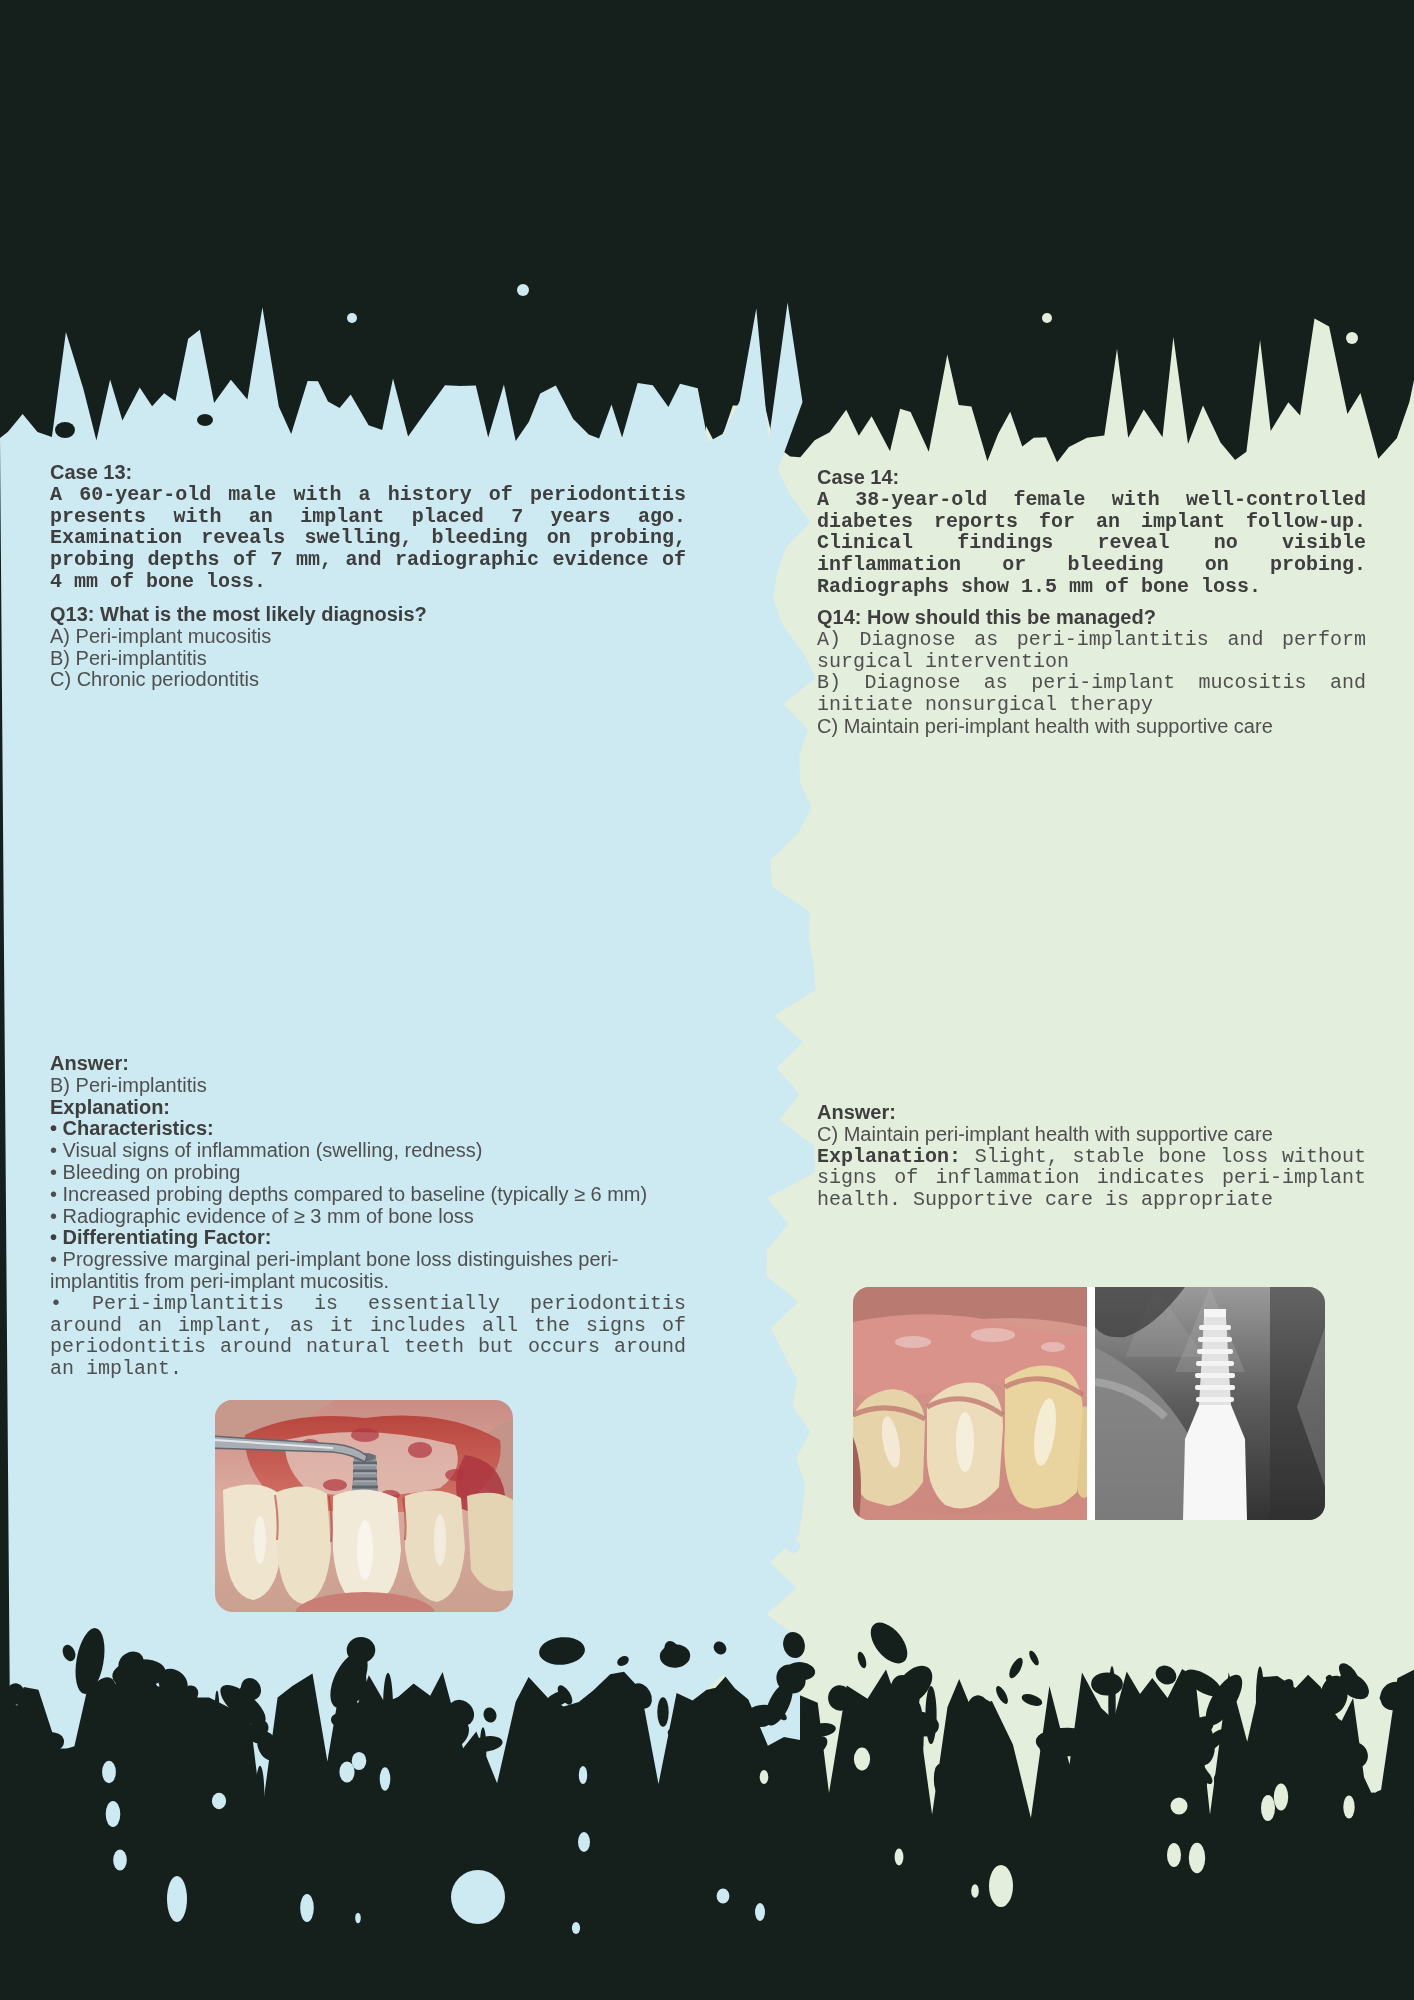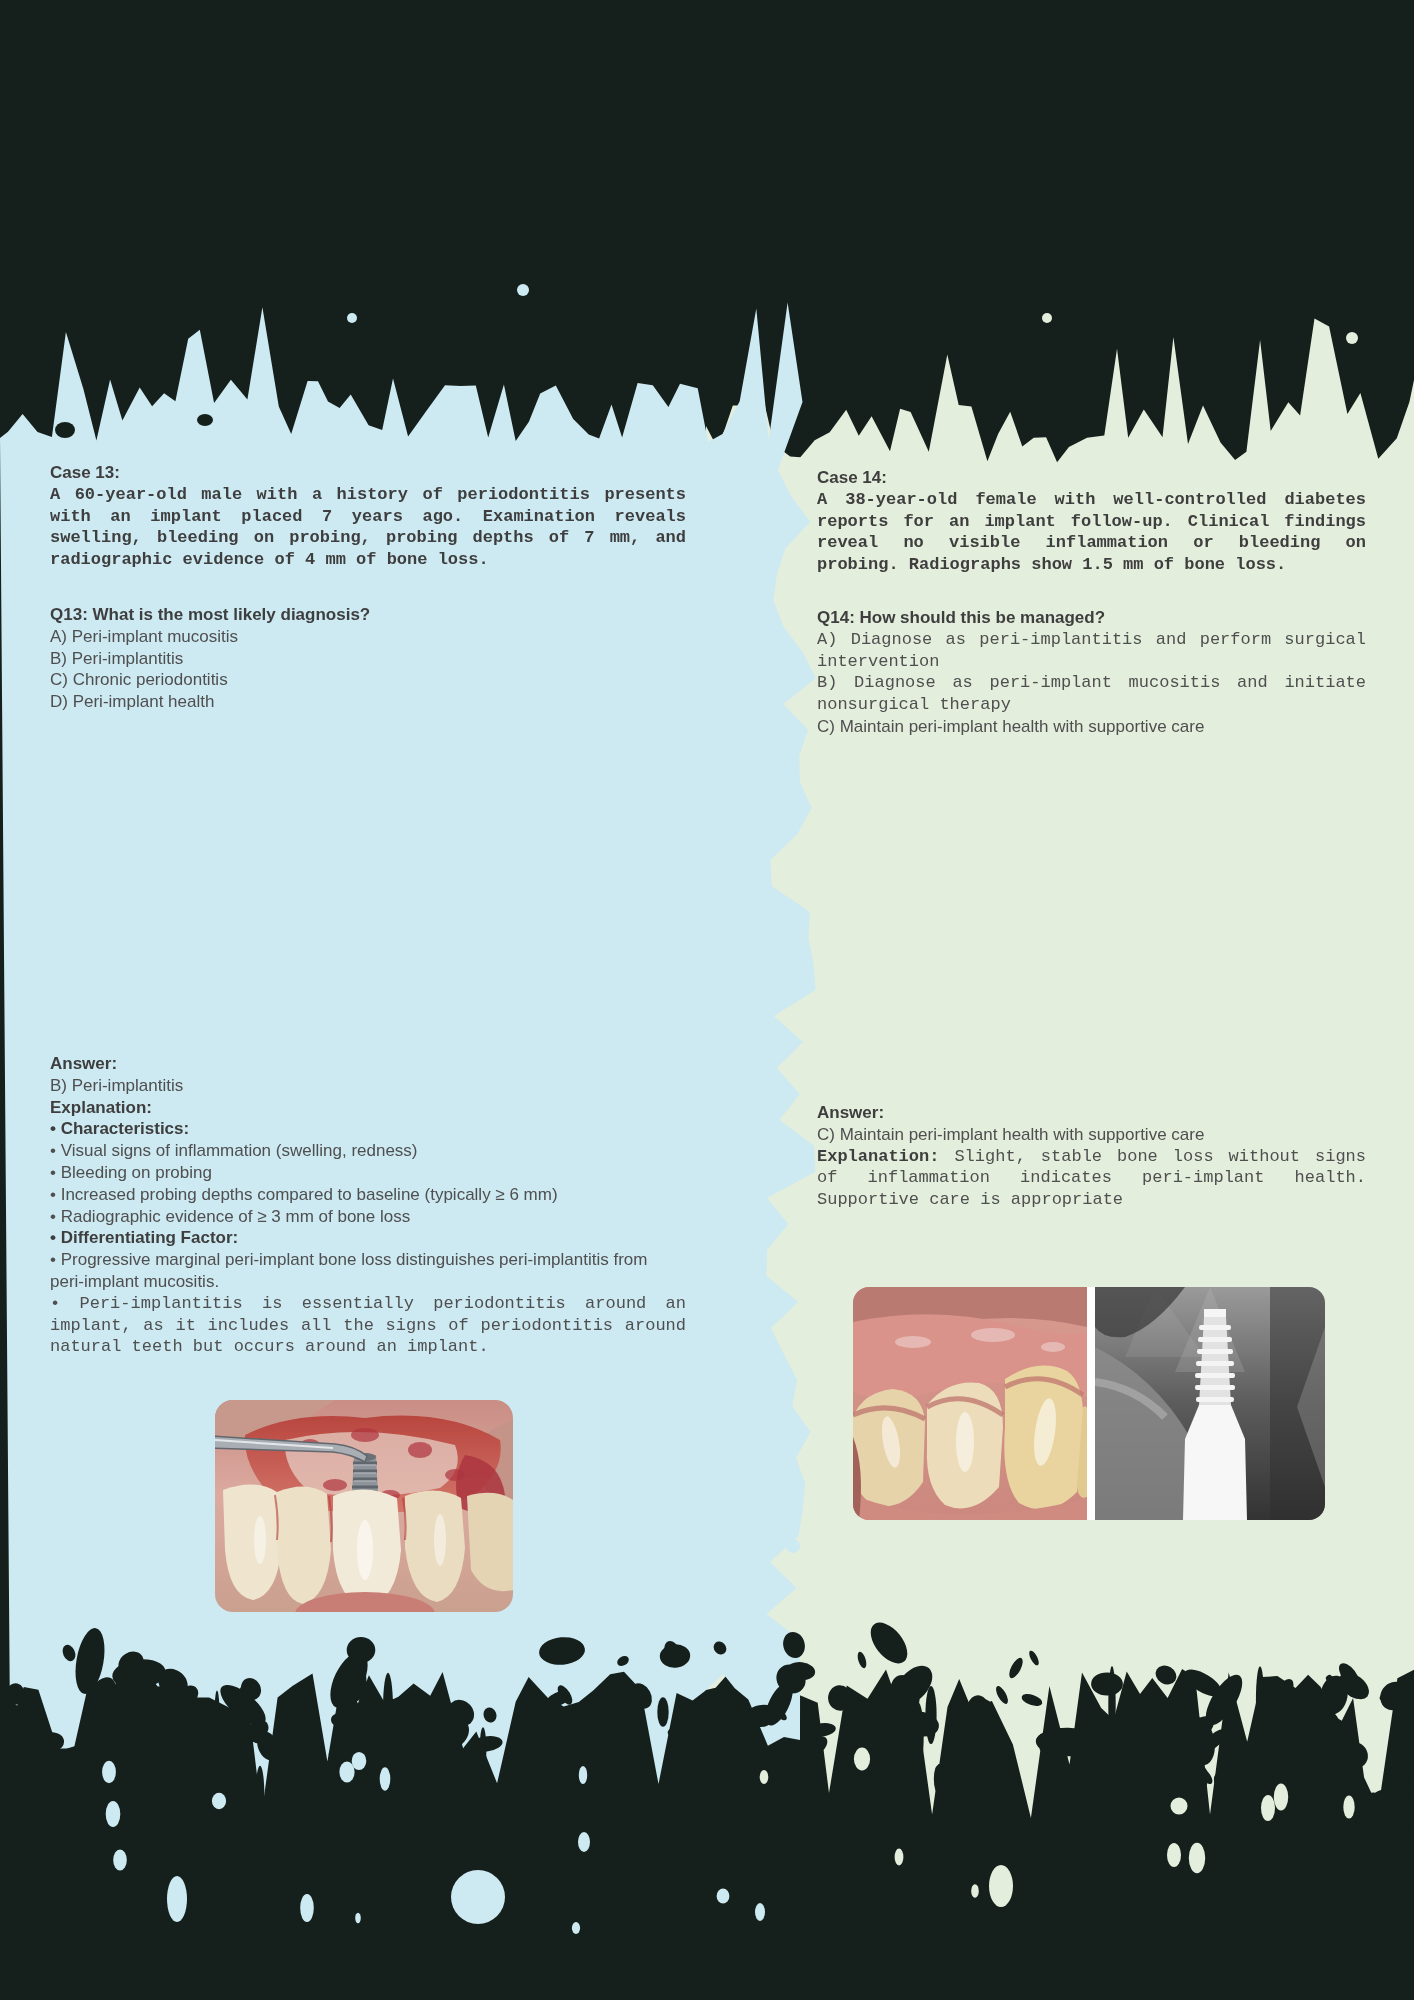--- a/index.html
+++ b/index.html
@@ -2,21 +2,21 @@
 <html><head>
 <meta charset="utf-8">
 <style>
   html,body{margin:0;padding:0;background:#0d1512;}
   .page{
     position:relative;width:1414px;height:2000px;margin:0 auto;
     background:var(--dark,#15201c);overflow:hidden;
     font-family:"Liberation Sans",sans-serif;
   }
   #bg{position:absolute;left:0;top:0;width:1414px;height:2000px;display:block;}
-  .txt{position:absolute;color:var(--text,#4f4f4f);font-size:17px;line-height:21.8px;}
+  .txt{position:absolute;color:var(--text,#4f4f4f);font-size:20px;line-height:21.8px;}
   .txt p{margin:0;}
   .b{font-weight:bold;color:var(--textBold,#3e3e3e);}
   .just{text-align:justify;font-family:Liberation Mono, monospace;}
   .bullet-bold{font-weight:bold;color:var(--textBold,#3e3e3e);}
   #l-case{left:50px;top:462px;width:636px;}
   #l-q{left:50px;top:604px;width:636px;}
   #l-ans{left:50px;top:1053px;width:636px;}
   #r-case{left:817px;top:467px;width:549px;}
   #r-q{left:817px;top:607px;width:549px;}
   #r-ans{left:817px;top:1102px;width:549px;}
@@ -337,21 +337,20 @@
   <div id="l-case" class="txt">
     <p class="b">Case 13:</p>
     <p class="b just">A 60-year-old male with a history of periodontitis presents with an implant placed 7 years ago. Examination reveals swelling, bleeding on probing, probing depths of 7 mm, and radiographic evidence of 4 mm of bone loss.</p>
   </div>
 
   <div id="l-q" class="txt">
     <p class="b">Q13: What is the most likely diagnosis?</p>
     <p>A) Peri-implant mucositis</p>
     <p>B) Peri-implantitis</p>
     <p>C) Chronic periodontitis</p>
-    <p>D) Peri-implant health</p>
   </div>
 
   <div id="l-ans" class="txt">
     <p class="b">Answer:</p>
     <p>B) Peri-implantitis</p>
     <p class="b">Explanation:</p>
     <p class="bullet-bold">• Characteristics:</p>
     <p>• Visual signs of inflammation (swelling, redness)</p>
     <p>• Bleeding on probing</p>
     <p>• Increased probing depths compared to baseline (typically ≥ 6 mm)</p>

